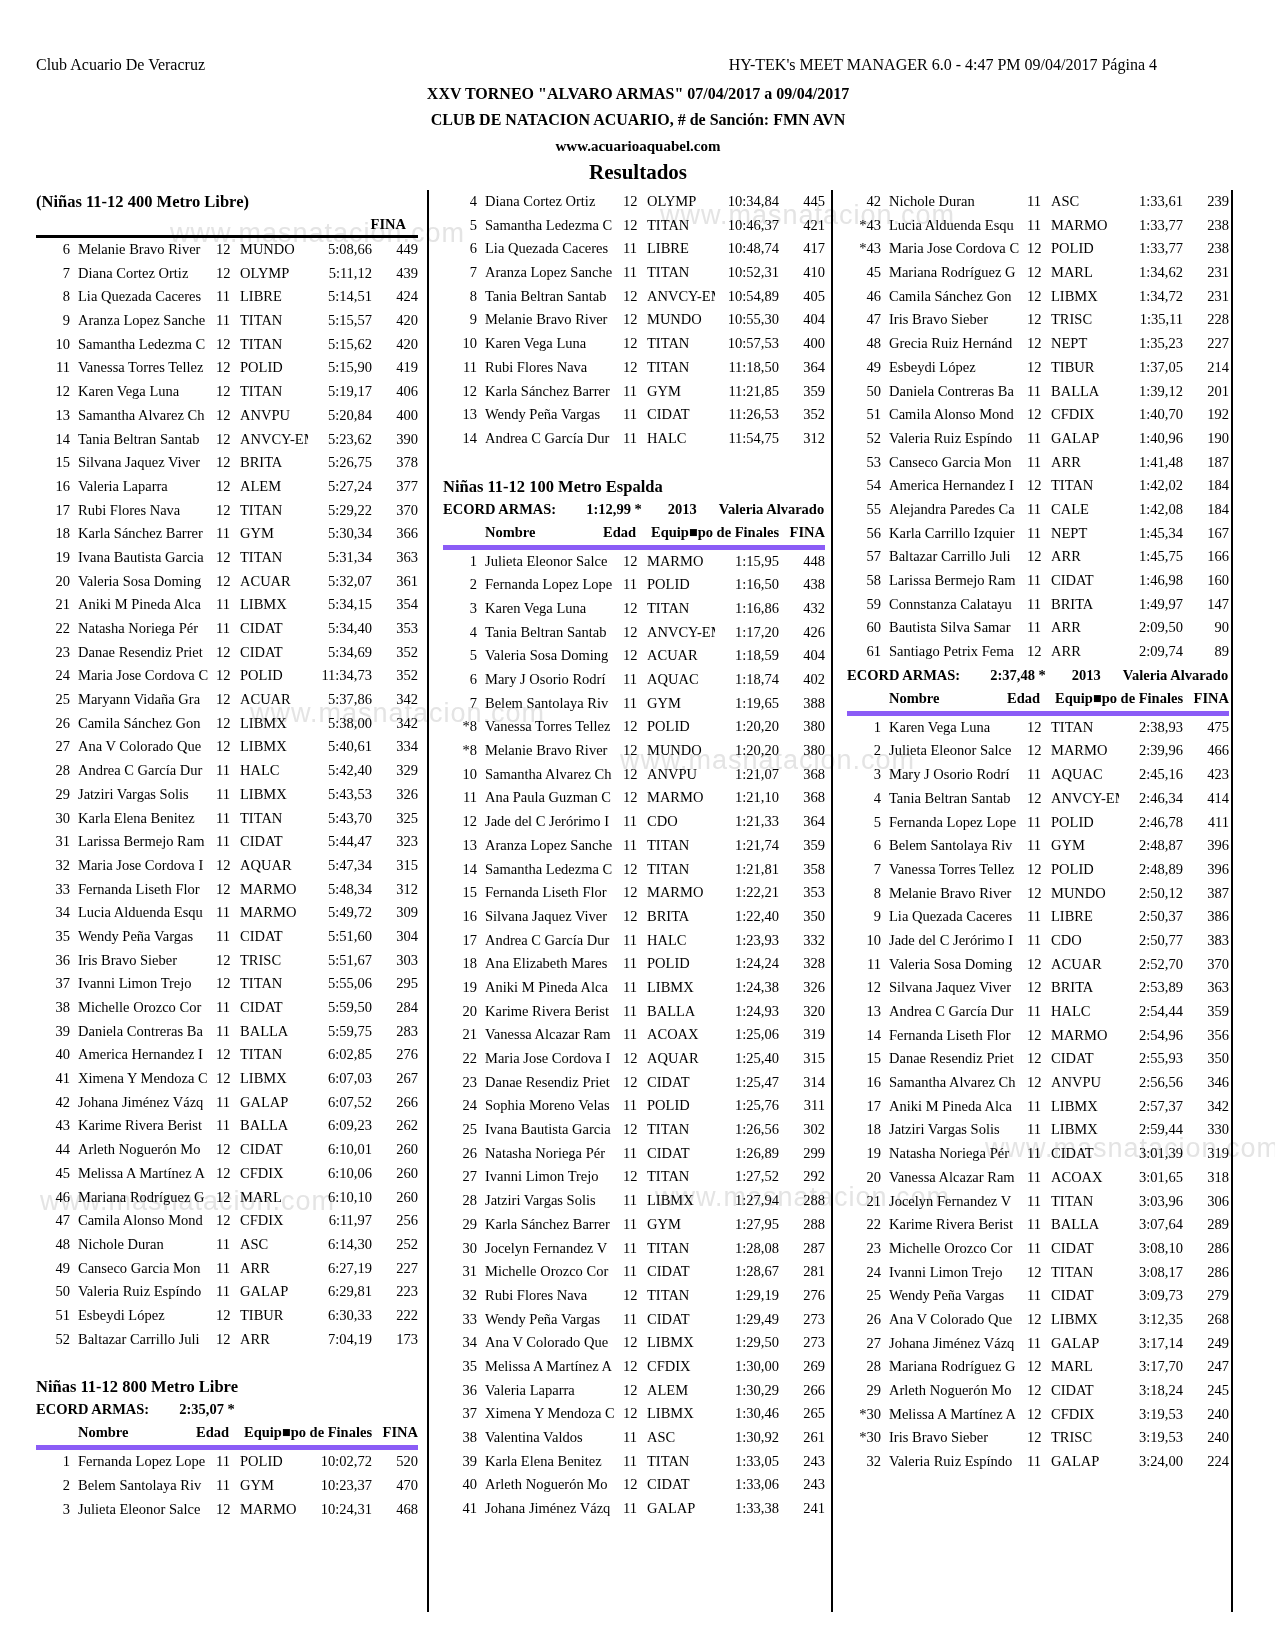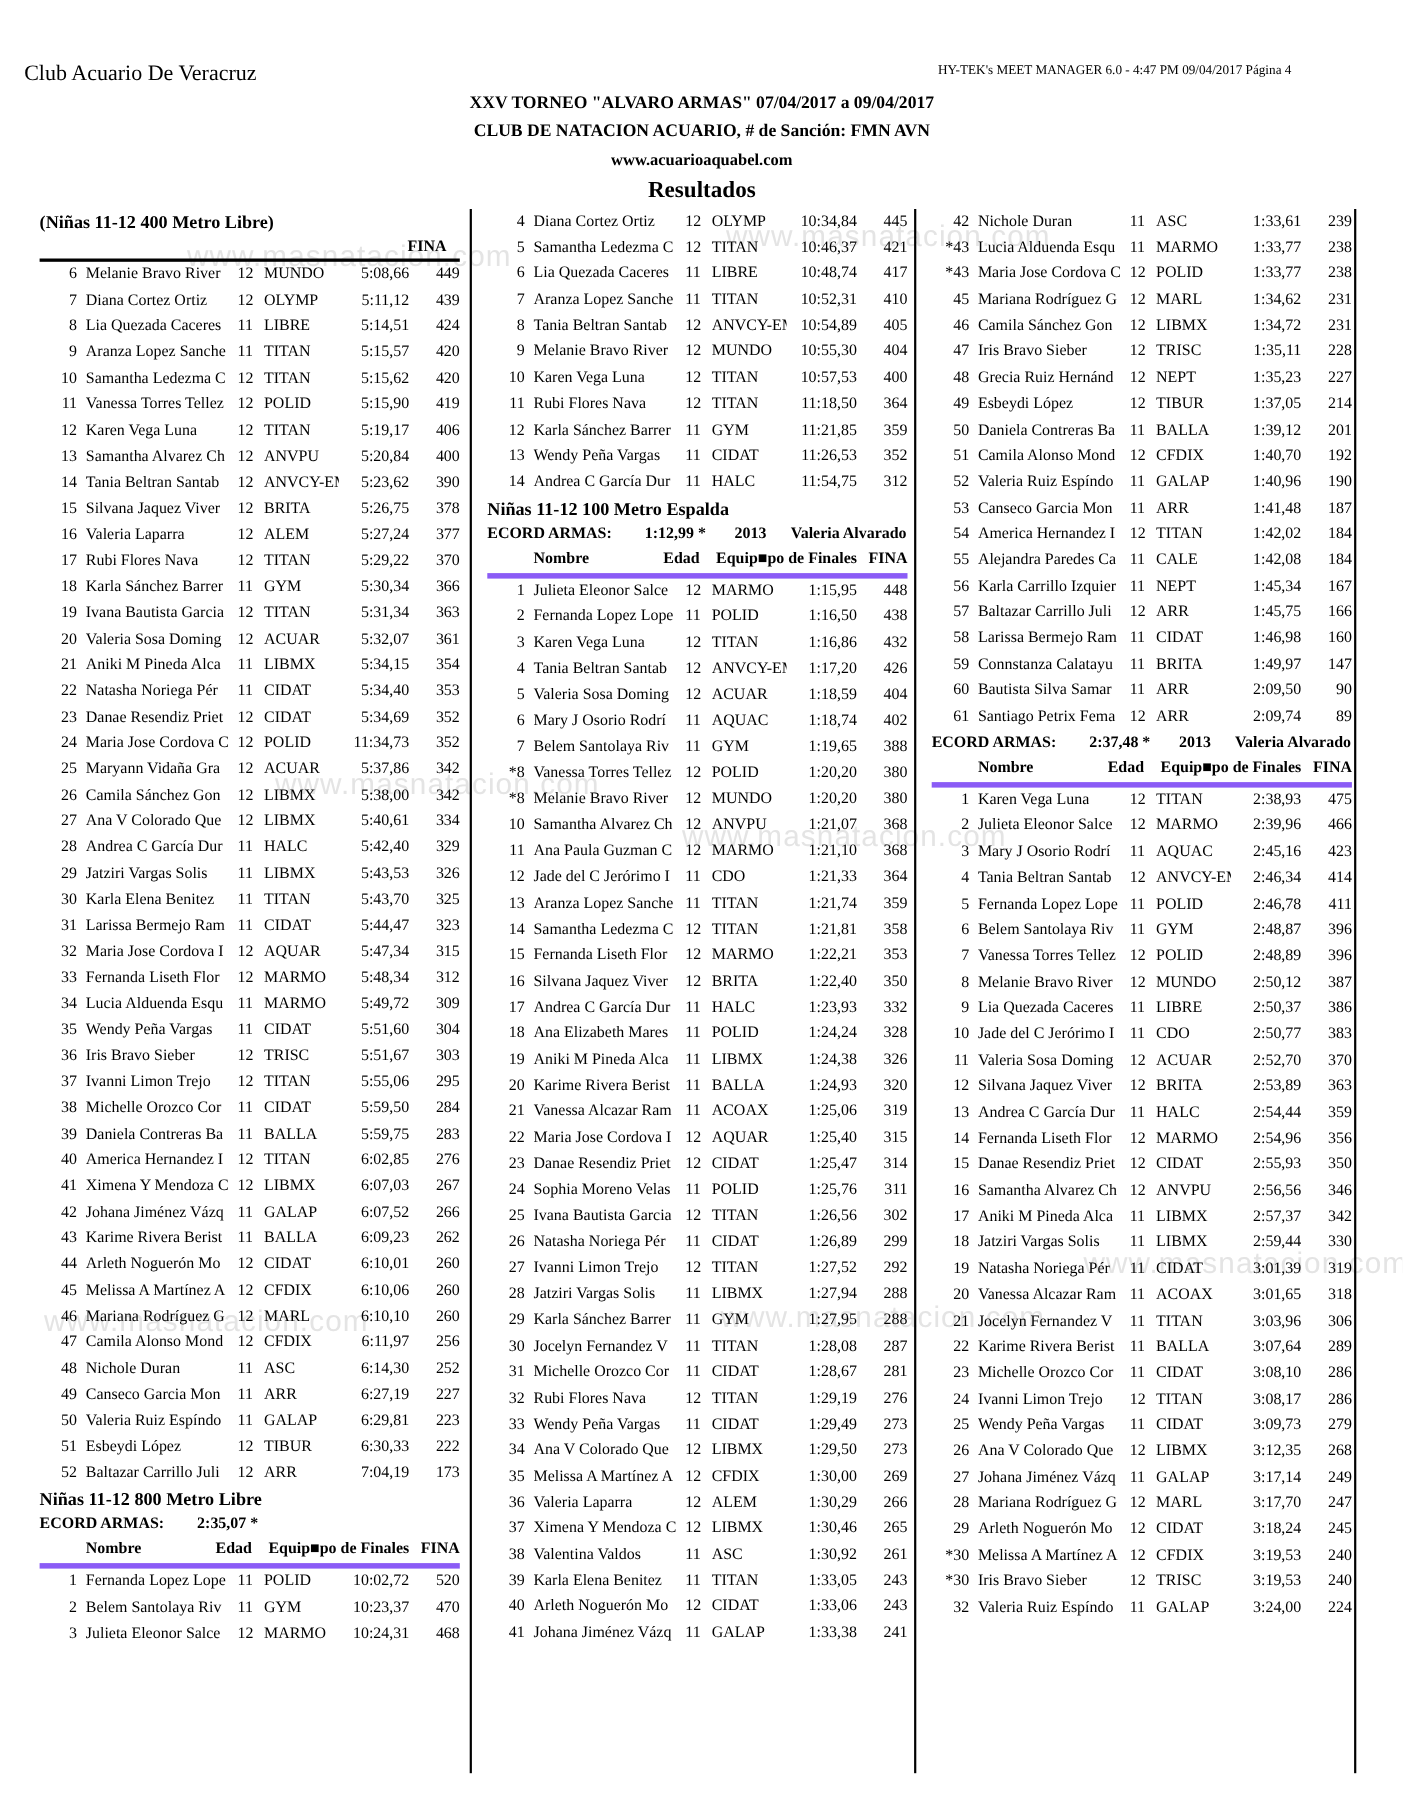--- a/index.html
+++ b/index.html
@@ -1,40 +1,40 @@
 <!DOCTYPE html>
 <html><head>
 <meta charset="utf-8">
 <style>
   html,body{margin:0;padding:0;background:#fff;}
   .page{position:relative;width:1275px;height:1650px;background:#ffffff;color:#000;
         font-family:"Liberation Serif","DejaVu Serif",serif;overflow:hidden;}
   .wm{position:absolute;color:#e4e4e4;font-family:"Liberation Sans","DejaVu Sans",sans-serif;
       font-size:27px;letter-spacing:1px;z-index:0;white-space:nowrap;}
-  .hdr-left{position:absolute;left:22px;top:56px;font-size:20px;z-index:2;}
-  .hdr-right{position:absolute;right:101px;top:56px;font-size:12px;z-index:2;}
+  .hdr-left{position:absolute;left:36px;top:56px;font-size:16px;z-index:2;}
+  .hdr-right{position:absolute;right:118px;top:56px;font-size:16px;z-index:2;}
   .cline{position:absolute;left:36px;width:1204px;text-align:center;font-weight:bold;z-index:2;}
   .title1{top:85px;font-size:16px;}
   .title2{top:111px;font-size:16px;}
   .website{top:138px;font-size:15px;}
   .results{top:160px;font-size:21px;}
   .vline{position:absolute;top:190px;height:1422px;width:2px;background:#000;z-index:1;}
   .v1{left:427px}.v2{left:831px}.v3{left:1231px}
   .col{position:absolute;top:190px;width:382px;z-index:2;}
   .col1{left:36px}.col2{left:443px}.col3{left:847px}
 
   .row{display:flex;height:23.7px;line-height:23.7px;font-size:14.5px;white-space:nowrap;}
   .rk{width:34px;text-align:right;flex:none;}
   .nm{width:136px;margin-left:8px;overflow:hidden;flex:none;}
   .ag{width:24px;margin-left:2px;flex:none;}
   .tm{flex:1;overflow:hidden;}
   .ti{width:64px;text-align:right;flex:none;}
   .fi{width:46px;text-align:right;flex:none;}
 
-  .ev-title{font-weight:bold;font-size:16.5px;line-height:23px;}
+  .ev-title{font-weight:bold;font-size:16.5px;line-height:23px;margin-top:24px;}
   .gap-lg{}
   .cont{border-bottom:3px solid #000;}
   .cont .ev-title{margin-top:0;}
   .cont-fina{font-weight:bold;font-size:14.5px;text-align:right;padding-right:12px;line-height:22px;}
   .rec{font-weight:bold;font-size:14.5px;line-height:22px;display:flex;white-space:nowrap;}
   .rec-time{margin-left:30px;}
   .rec-year{margin-left:26px;}
   .rec-holder{margin-left:22px;}
   .thead{display:flex;font-weight:bold;font-size:14.5px;height:25px;line-height:25px;
          border-bottom:5px solid #8b5cf6;white-space:nowrap;}

